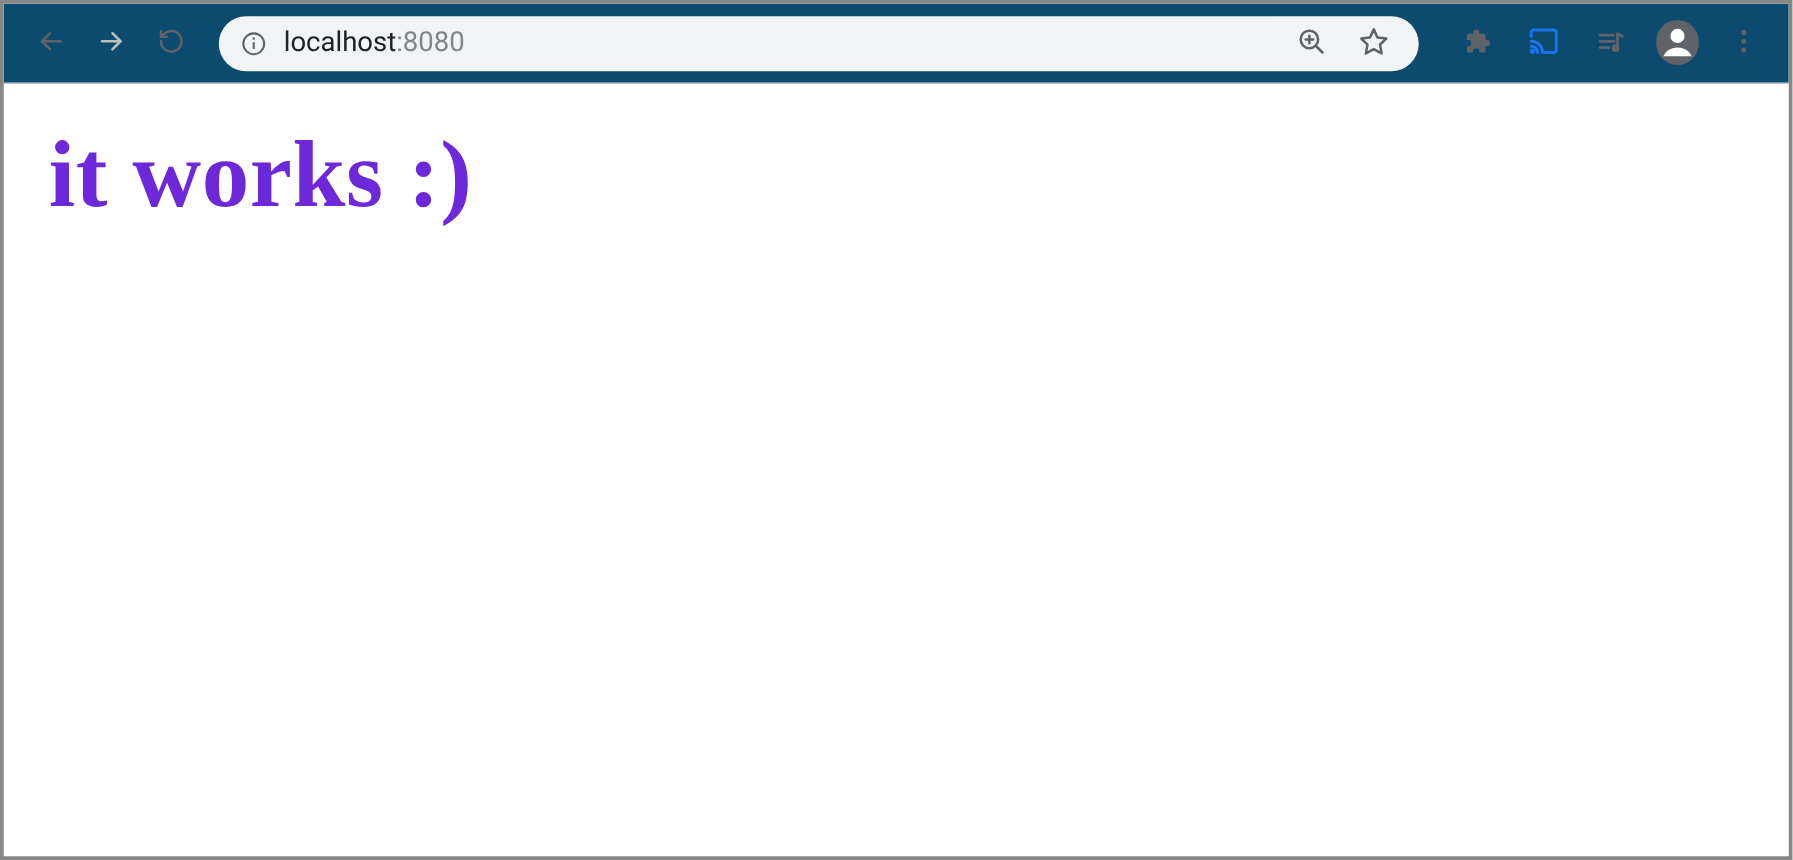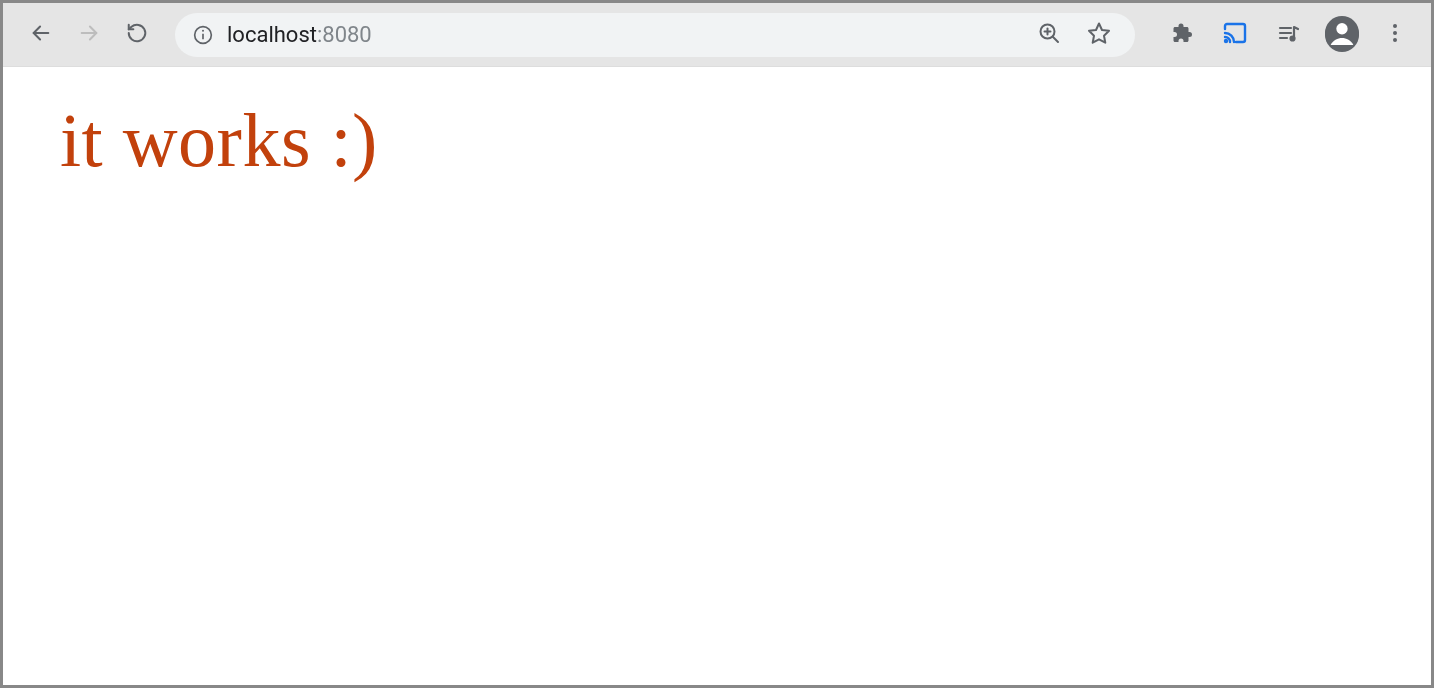--- a/index.html
+++ b/index.html
@@ -15,21 +15,21 @@
       border: 3px solid #888;
       overflow: hidden;
     }
     .toolbar {
       display: flex;
       align-items: center;
       height: 64px;
       padding: 0 18px;
       gap: 8px;
       border-bottom: 1px solid #ddd;
-      background: #e5e5e5;
+      background: #0c4a6e;
     }
     .nav-btn {
       width: 40px;
       height: 40px;
       display: flex;
       align-items: center;
       justify-content: center;
       border-radius: 50%;
       cursor: pointer;
       color: #5f6368;
@@ -115,24 +115,23 @@
     .avatar svg {
       width: 34px;
       height: 34px;
     }
     .content {
       padding: 30px 36px;
     }
     .heading {
       font-family: "Times New Roman", Times, serif;
       font-size: 76px;
-      font-weight: 400;
-      color: #c2410c;
+      font-weight: 700;
+      color: #6d28d9;
       letter-spacing: 0.5px;
-      margin-left: 21px;
     }
   </style>
 </head>
 <body>
 
 <div class="toolbar">
   <div class="nav-btn">
     <span>
       <svg viewBox="0 0 24 24" fill="none" stroke="currentColor" stroke-width="2.2" stroke-linecap="round" stroke-linejoin="round">
         <line x1="20" y1="12" x2="4" y2="12"></line>

